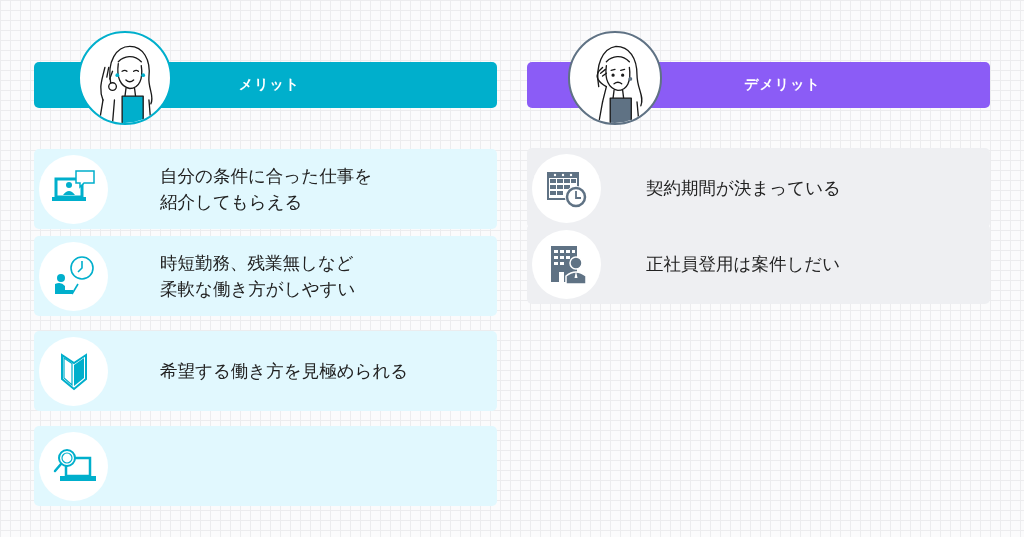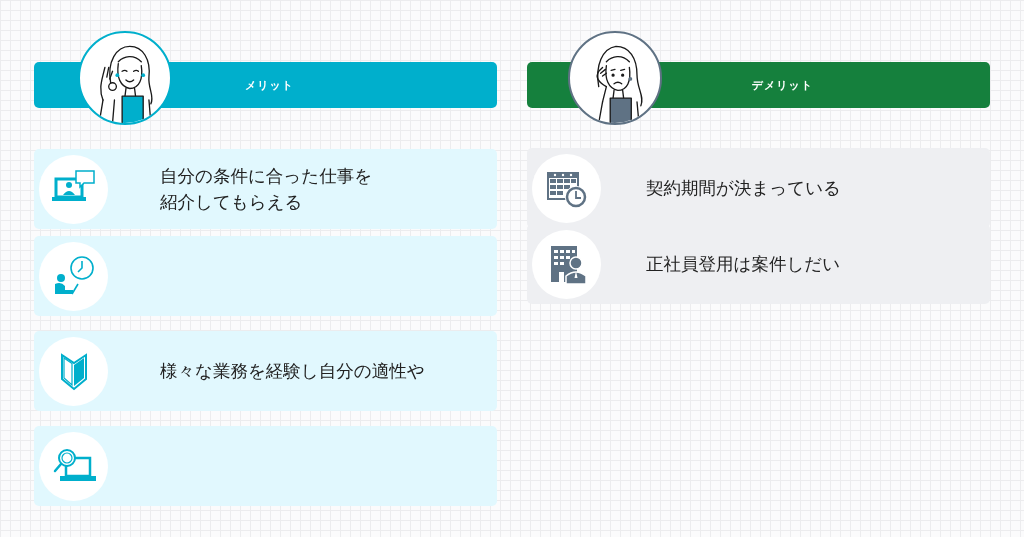--- a/index.html
+++ b/index.html
@@ -15,21 +15,21 @@
   }
   .column { position: absolute; top: 0; width: 463px; }
   .col-merit { left: 34px; }
   .col-demerit { left: 527px; }
 
   .header-bar {
     position: absolute; top: 62px; left: 0; width: 463px; height: 46px;
     border-radius: 5px; display: flex; align-items: center; justify-content: center;
   }
   .header-label {
-    color: #ffffff; font-weight: bold; font-size: 11px; letter-spacing: 1px;
+    color: #ffffff; font-weight: bold; font-size: 14px; letter-spacing: 1px;
     margin-left: 8px;
   }
   .avatar {
     position: absolute; top: 31px; width: 94px; height: 94px; border-radius: 50%;
     background: #ffffff; border: 2px solid; overflow: hidden;
   }
   .col-merit .avatar { left: 44px; }
   .col-demerit .avatar { left: 41px; }
   .avatar svg { width: 100%; height: 100%; display: block; }
 
@@ -98,48 +98,50 @@
   <div class="card" style="top:236px;background:#e1f8fe;">
     <div class="icon-circle">
       <svg viewBox="0 0 44 44">
         <circle cx="30" cy="14" r="11" fill="#fff" stroke="#00afcc" stroke-width="1.6"></circle>
         <path d="M30 7 v7 l-4 4" stroke="#00afcc" stroke-width="1.6" fill="none"></path>
         <circle cx="9" cy="24" r="4" fill="#00afcc"></circle>
         <path d="M3 40 v-10 q6 -3 10 2 v4 h8 v4 z" fill="#00afcc"></path>
         <path d="M20 40 l6 -10" stroke="#00afcc" stroke-width="1.6"></path>
       </svg>
     </div>
+    <div class="card-text">時短勤務、残業無しなど
+柔軟な働き方がしやすい</div>
   </div>
 
   <div class="card" style="top:331px;background:#e1f8fe;">
     <div class="icon-circle">
       <svg viewBox="0 0 44 44">
         <path d="M10 6 L22 14 L34 6 V30 L22 40 L10 30 Z" fill="#fff" stroke="#00afcc" stroke-width="2"></path>
         <path d="M22 16 L32 9 V29 L22 37 Z" fill="#00afcc"></path>
         <path d="M12 9 L20 14.5 V36 L12 29 Z" fill="none" stroke="#00afcc" stroke-width="1.2"></path>
       </svg>
     </div>
-    <div class="card-text">様々な業務を経験し自分の適性や</div>
+    <div class="card-text">希望する働き方を見極められる</div>
   </div>
 
   <div class="card" style="top:426px;background:#e1f8fe;">
     <div class="icon-circle">
       <svg viewBox="0 0 44 44">
         <rect x="14" y="14" width="24" height="18" fill="none" stroke="#00afcc" stroke-width="2.5"></rect>
         <rect x="8" y="32" width="36" height="5" fill="#00afcc"></rect>
         <circle cx="15" cy="14" r="8" fill="#fff" stroke="#00afcc" stroke-width="2"></circle>
         <circle cx="15" cy="14" r="5" fill="none" stroke="#00afcc" stroke-width="1.2"></circle>
         <path d="M9 20 L3 27" stroke="#00afcc" stroke-width="2.5" stroke-linecap="round"></path>
       </svg>
     </div>
   </div>
 </section>
 
 <section class="column col-demerit">
-  <div class="header-bar" style="background:#15803d;padding-left:40px;">
+  <div class="header-bar" style="background:#8b5cf6;padding-left:40px;">
     <span class="header-label">デメリット</span>
   </div>
   <div class="avatar" style="border-color:#5f7284;">
     <svg viewBox="0 0 94 94" fill="none" stroke="#1a1a1a" stroke-width="1.4" stroke-linecap="round" stroke-linejoin="round">
       <path d="M30 56 C26 34 34 16 48 14 C62 14 70 26 70 44 C70 58 78 66 74 76"></path>
       <path d="M38 30 C44 24 54 22 62 30"></path>
       <path d="M38 34 C36 48 40 58 50 60 C60 60 64 50 62 36"></path>
       <circle cx="45" cy="44" r="1" fill="#1a1a1a"></circle>
         <circle cx="55" cy="44" r="1" fill="#1a1a1a"></circle>
       <path d="M43 39 l4 -1"></path>

